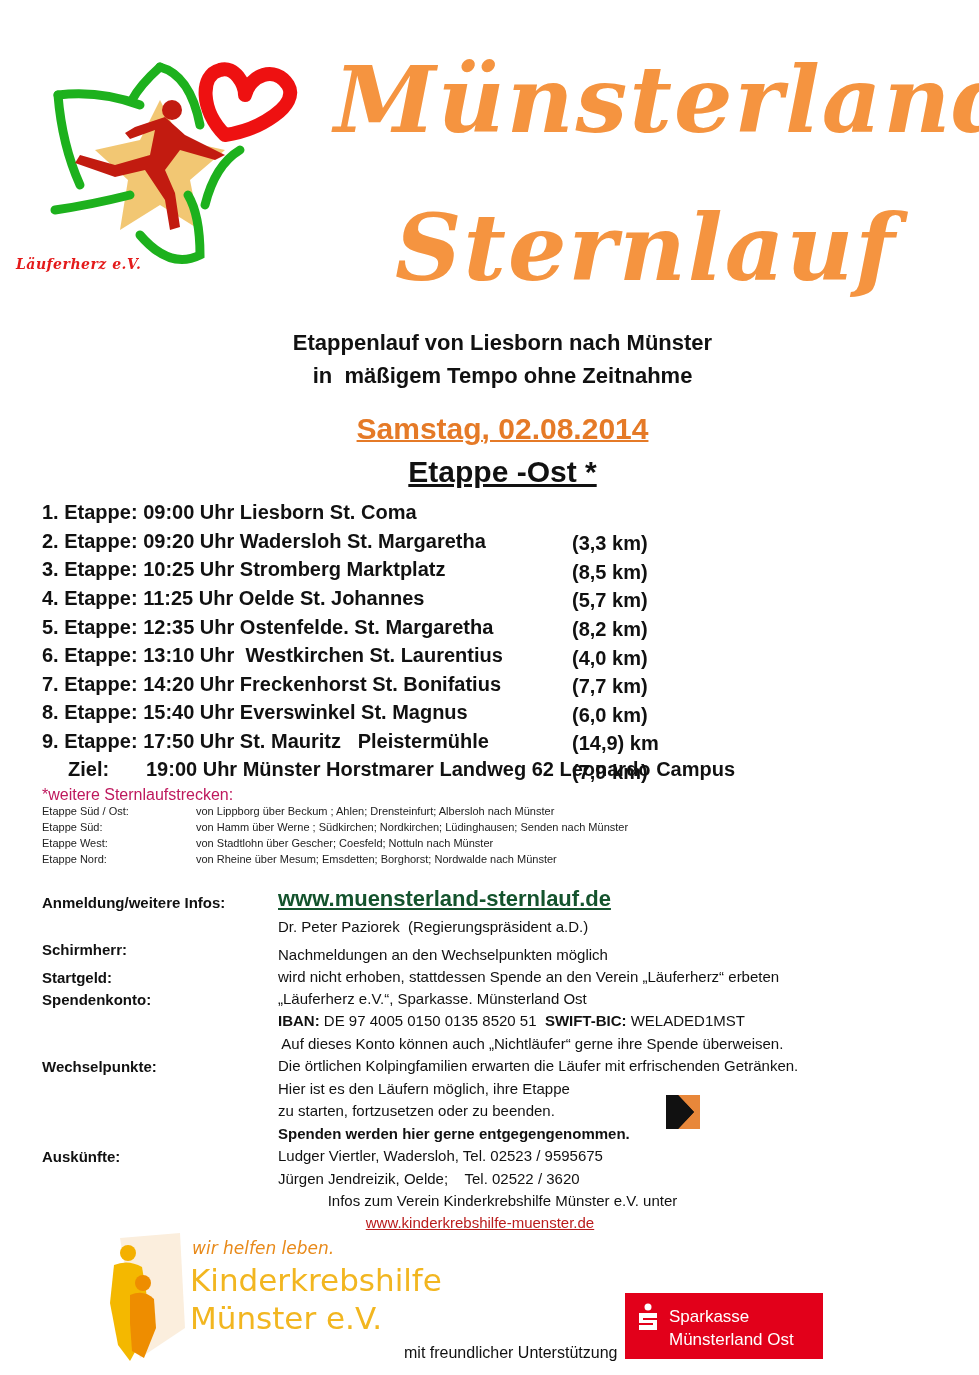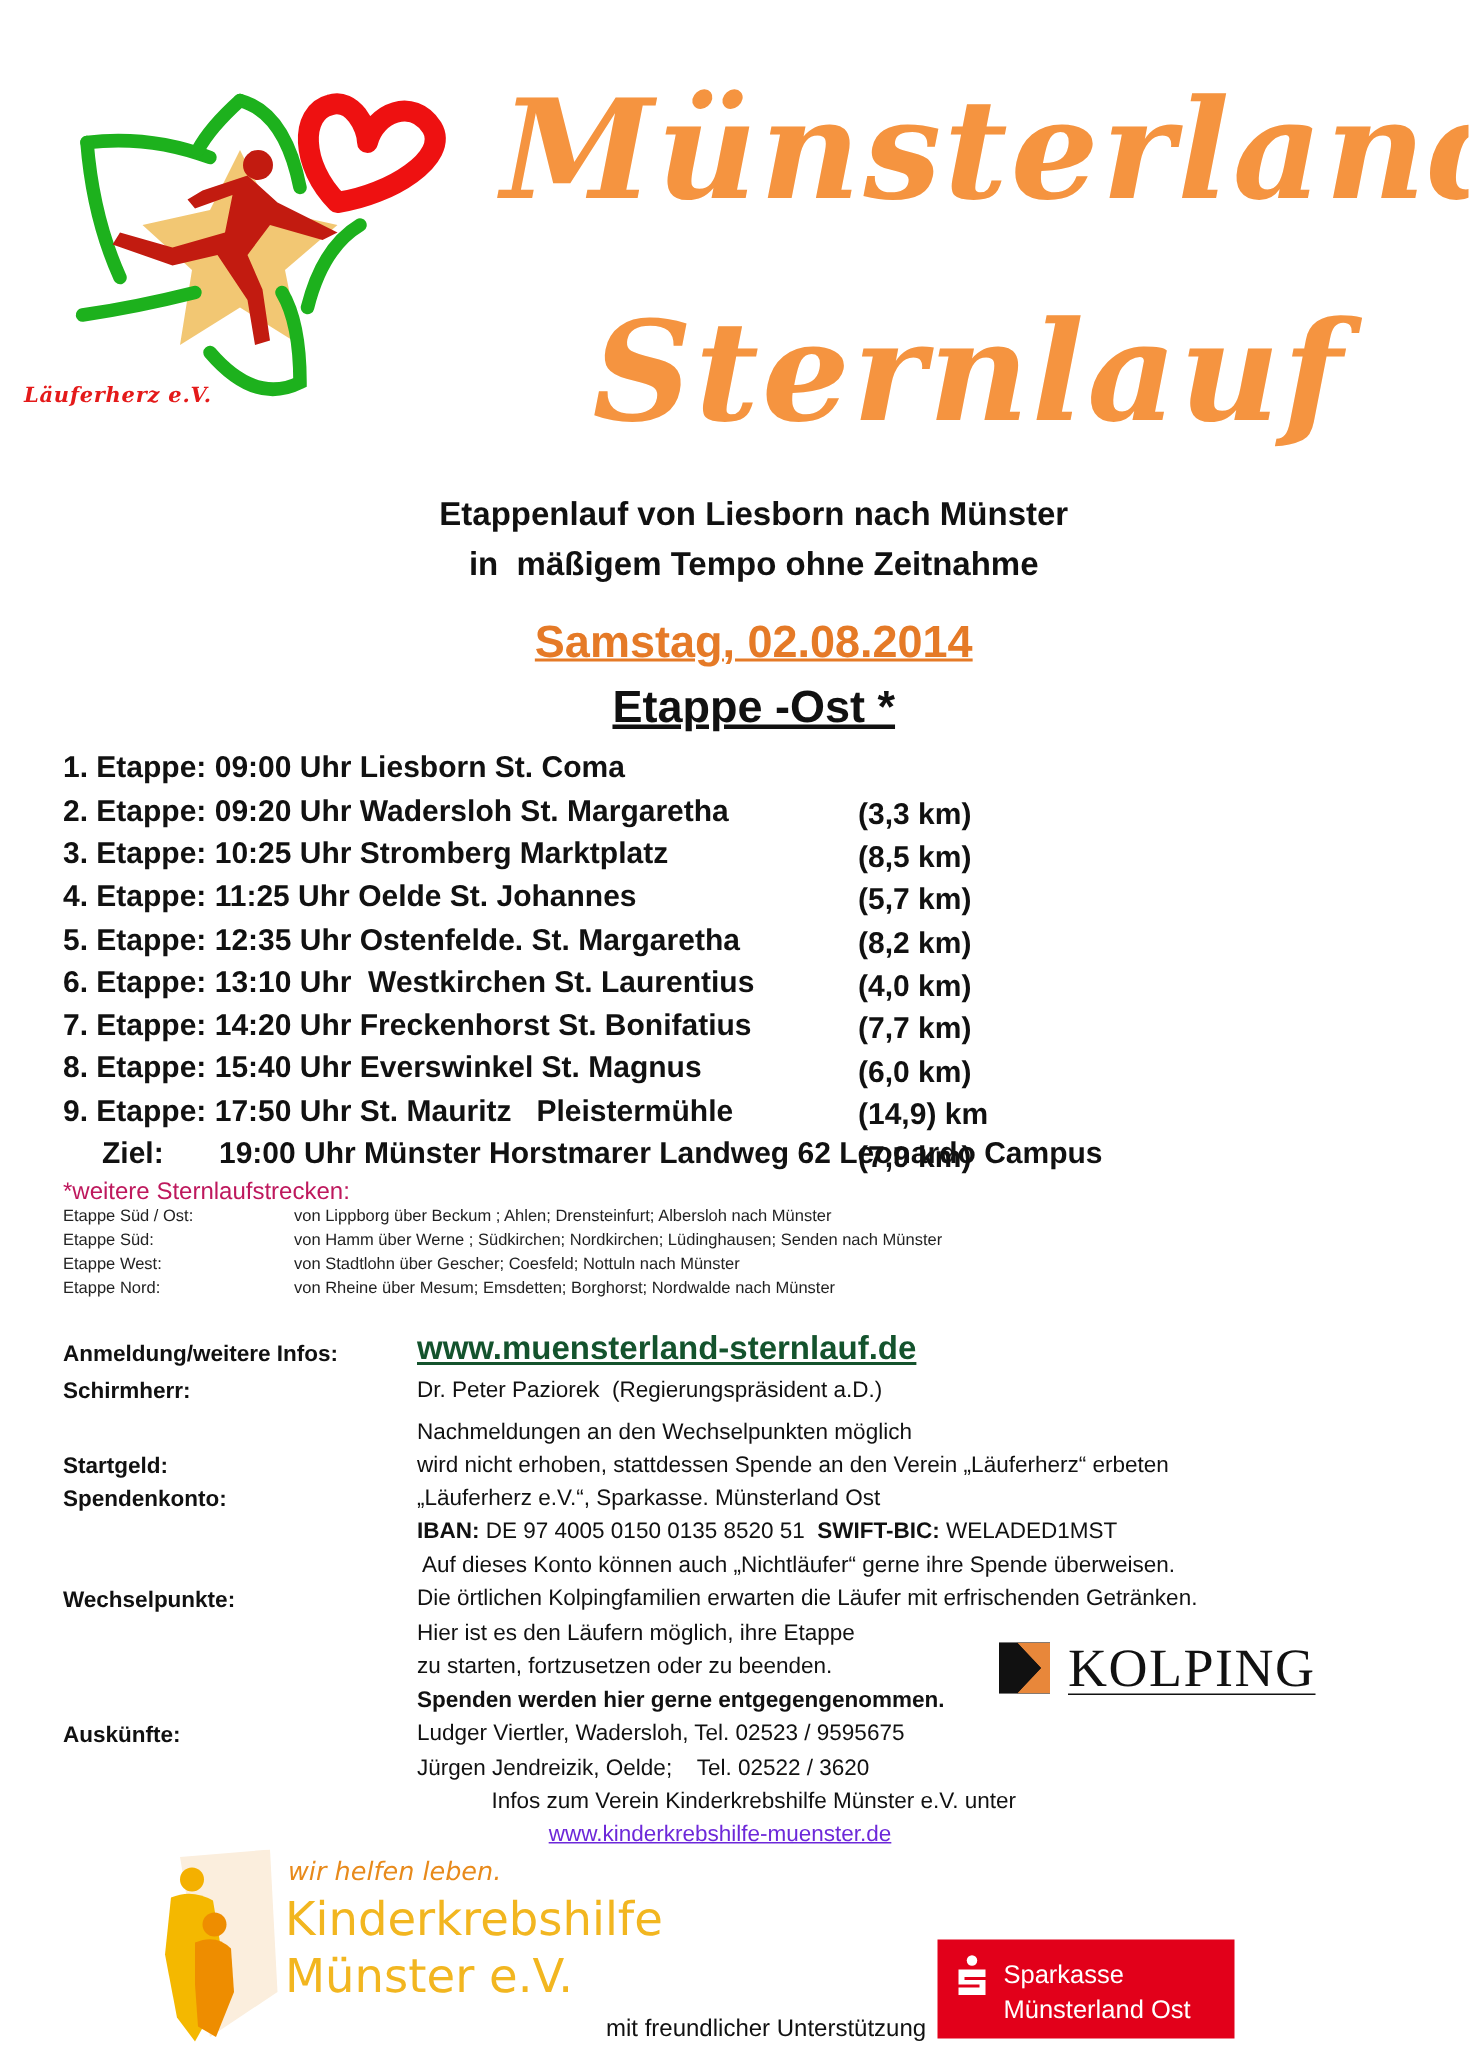--- a/index.html
+++ b/index.html
@@ -112,21 +112,21 @@
 
 <div id="weitere-title" class="abs">*weitere Sternlaufstrecken:</div>
 <div class="abs weitere-row" style="top:803px"><span class="lbl">Etappe  Süd / Ost:</span><span>von Lippborg über Beckum ; Ahlen; Drensteinfurt; Albersloh  nach Münster</span></div>
 <div class="abs weitere-row" style="top:819px"><span class="lbl">Etappe Süd:</span><span>von Hamm über Werne ; Südkirchen; Nordkirchen; Lüdinghausen; Senden  nach Münster</span></div>
 <div class="abs weitere-row" style="top:835px"><span class="lbl">Etappe West:</span><span>von Stadtlohn über Gescher; Coesfeld; Nottuln nach Münster</span></div>
 <div class="abs weitere-row" style="top:851px"><span class="lbl">Etappe Nord:</span><span>von Rheine über Mesum; Emsdetten; Borghorst; Nordwalde nach Münster</span></div>
 
 <div class="abs info-label" style="top:893px">Anmeldung/weitere Infos:</div>
 <a id="info-link" class="abs">www.muensterland-sternlauf.de</a>
 
-<div class="abs info-label" style="top:918px">Schirmherr:</div>
+<div class="abs info-label" style="top:940px">Schirmherr:</div>
 <div class="abs info-text" style="top:916px">Dr. Peter Paziorek  (Regierungspräsident a.D.)</div>
 <div class="abs info-text" style="top:944px">Nachmeldungen an den Wechselpunkten möglich</div>
 
 <div class="abs info-label" style="top:968px">Startgeld:</div>
 <div class="abs info-text" style="top:966px">wird nicht erhoben, stattdessen Spende an den Verein „Läuferherz“ erbeten</div>
 
 <div class="abs info-label" style="top:990px">Spendenkonto:</div>
 <div class="abs info-text" style="top:988px">„Läuferherz e.V.“, Sparkasse. Münsterland Ost</div>
 
 <div class="abs info-text" style="top:1010px"><span class="bold">IBAN:</span><span> DE 97 4005 0150 0135 8520 51  </span><span class="bold">SWIFT-BIC:</span><span> WELADED1MST</span></div>
@@ -139,29 +139,28 @@
 <div class="abs info-text bold" style="top:1123px">Spenden werden hier gerne entgegengenommen.</div>
 
 <div id="kolping" class="abs">
   <div id="kolping-box">
     <svg width="34" height="34" viewBox="0 0 34 34">
         <rect width="34" height="34" fill="#111"></rect>
         <polygon points="12,0 34,0 34,34 12,34 28,17" fill="#e8873a"></polygon>
         <polygon points="12,0 12,34 28,17" fill="#111"></polygon>
       </svg>
   </div>
-  <span id="kolping-word">KOLPING</span>
 </div>
 
 <div class="abs info-label" style="top:1147px">Auskünfte:</div>
 <div class="abs info-text" style="top:1145px">Ludger Viertler, Wadersloh, Tel. 02523 / 9595675</div>
 <div class="abs info-text" style="top:1168px">Jürgen Jendreizik, Oelde;    Tel. 02522 / 3620</div>
 
 <div id="kkh-infos" class="abs">Infos zum Verein Kinderkrebshilfe Münster e.V. unter</div>
-<a id="kkh-link" class="abs" style="color:#6d28d9;">www.kinderkrebshilfe-muenster.de</a>
+<a id="kkh-link" class="abs" style="color:#b91c1c;">www.kinderkrebshilfe-muenster.de</a>
 
 <svg id="kkh-logo" class="abs" viewBox="0 0 300 130" style="width:300px;height:130px;">
   <g>
     <path d="M20,5 L80,0 L85,95 L40,125 Z" fill="#fbeedd"></path>
     <circle cx="28" cy="20" r="8" fill="#f4b000"></circle>
     <path d="M14,32 Q28,26 42,34 L48,70 L40,110 L30,128 L18,112 L10,70 Z" fill="#f4b800"></path>
     <circle cx="43" cy="50" r="8" fill="#ee8d00"></circle>
     <path d="M30,62 Q44,56 54,66 L56,95 L44,125 L32,118 L30,90 Z" fill="#ee8d00"></path>
   </g>
 </svg>

